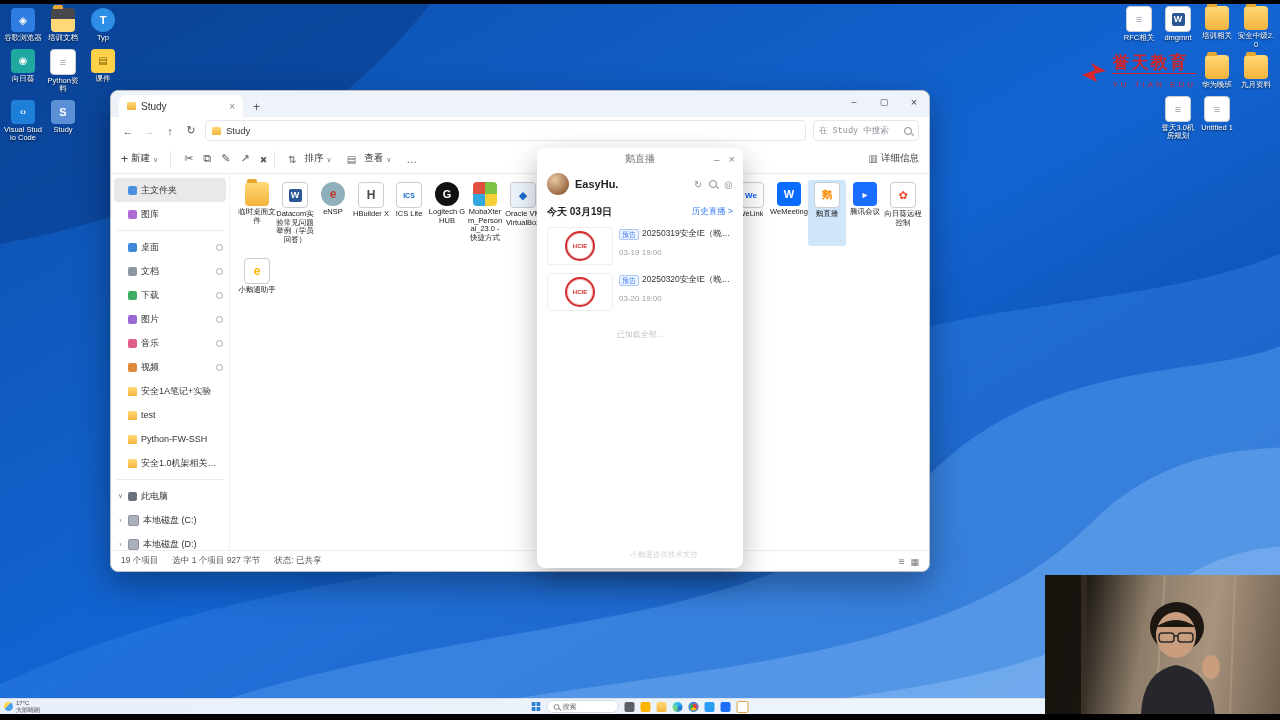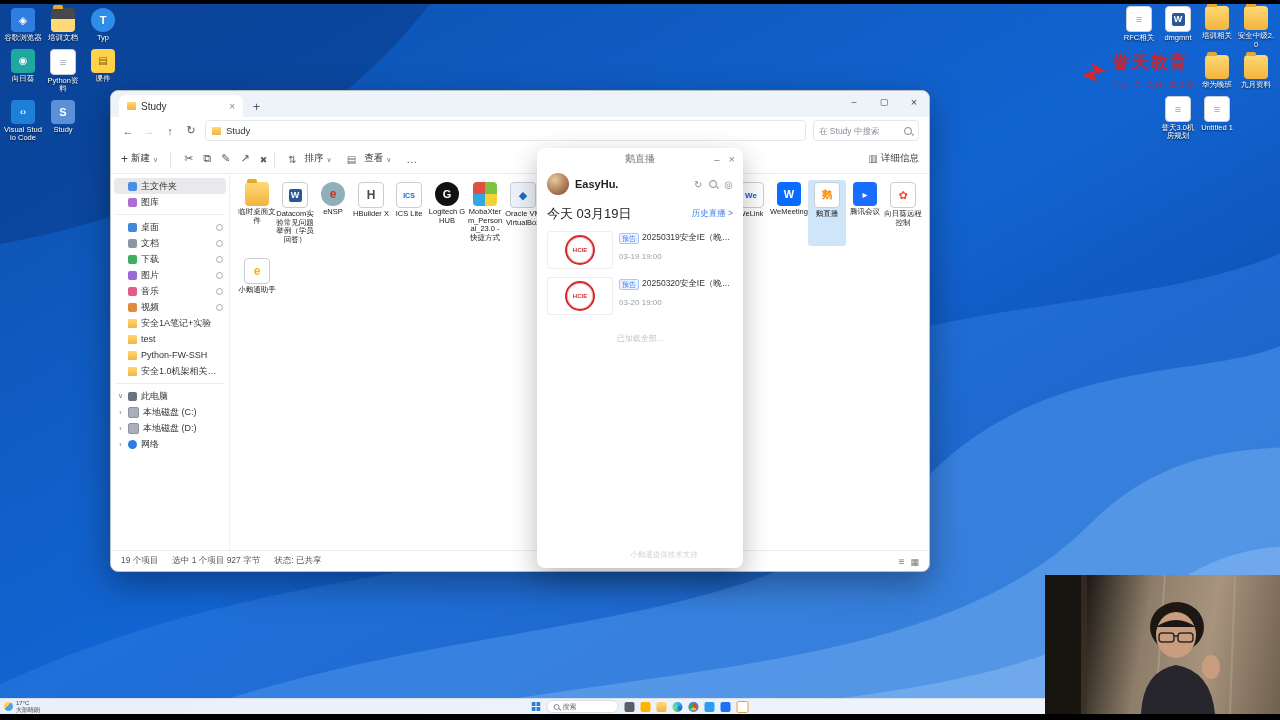--- a/index.html
+++ b/index.html
@@ -71,42 +71,42 @@
 
   .nav{height:27px;display:flex;align-items:center;background:#fff;gap:7px;padding:0 10px;flex:0 0 auto;}
   .narr{font-size:11px;color:#555;width:14px;text-align:center;}
   .narr.dis{color:#c3c6cb;}
   .g-back::before{content:"←";} .g-fwd::before{content:"→";} .g-up::before{content:"↑";} .g-refresh::before{content:"↻";}
   .crumb{flex:1;height:19px;border:1px solid #e4e7ec;background:#fff;border-radius:4px;display:flex;
          align-items:center;gap:5px;padding:0 6px;font-size:9.5px;color:#333;}
   .crumb .si{width:9px;height:8px;}
   .searchbox{width:104px;height:19px;border:1px solid #e4e7ec;border-radius:4px;position:relative;display:flex;align-items:center;}
   .searchbox input{border:0;outline:0;width:100%;height:100%;font-size:8.5px;color:#333;padding:0 15px 0 5px;
-         font-family:Liberation Sans, sans-serif;background:transparent;}
+         font-family:Liberation Mono, monospace;background:transparent;}
   .searchbox input::placeholder{color:#8b9097;}
   .mag{display:inline-block;width:6px;height:6px;border:1px solid #888;border-radius:50%;position:relative;flex:0 0 auto;}
   .mag::after{content:"";position:absolute;width:3px;height:1px;background:#888;right:-3px;bottom:-1px;transform:rotate(45deg);}
   .searchbox .mag{position:absolute;right:6px;}
 
   .cmd{height:29px;display:flex;align-items:center;padding:0 10px;background:#fff;border-bottom:1px solid #ececec;
        font-size:9.5px;color:#333;flex:0 0 auto;}
   .cmd-item{display:flex;align-items:center;gap:3px;margin-right:10px;}
   .chev::before{content:"∨";font-size:7px;color:#777;}
   .g-plus::before{content:"+";font-size:12px;color:#444;}
   .sep{width:1px;height:16px;background:#e2e4e8;margin:0 8px 0 2px;}
   .cicon{font-size:11px;color:#5a5f66;margin:0 5px;}
   .g-cut::before{content:"✂";} .g-copy::before{content:"⧉";} .g-rename::before{content:"✎";}
   .g-share::before{content:"↗";} .g-del::before{content:"✖";font-size:9px;}
   .g-sort::before{content:"⇅";font-size:10px;} .g-view::before{content:"▤";font-size:10px;}
   .g-more::before{content:"…";} .g-details::before{content:"▥";font-size:10px;color:#5a5f66;}
   .cmd-right{margin-left:auto;display:flex;align-items:center;gap:4px;}
 
   .bodyrow{flex:1;display:flex;min-height:0;}
   .sidebar{width:112px;padding:4px 3px;overflow:hidden;border-right:1px solid #f1f1f1;}
-  .snav{height:16px;display:flex;align-items:center;gap:4px;padding:0 3px;border-radius:4px;font-size:9px;color:#333;
+  .snav{height:24px;display:flex;align-items:center;gap:4px;padding:0 3px;border-radius:4px;font-size:9px;color:#333;
         white-space:nowrap;overflow:hidden;}
   .snav.sel{background:#e9e9ec;}
   .chevron{width:7px;font-size:7px;color:#777;text-align:center;flex:0 0 auto;}
   .si{width:9px;height:9px;border-radius:2px;flex:0 0 auto;position:relative;}
   .si.home{background:#4a8fe2;} .si.gallery{background:#b06ad4;}
   .si.desktop{background:#3f87d8;} .si.docs{background:#8d96a3;}
   .si.downloads{background:#3fae62;} .si.pictures{background:#9a6ad4;}
   .si.music{background:#e05c8a;} .si.videos{background:#e08a3c;}
   .si.folder{background:linear-gradient(180deg,#ffd977,#f3b33c);border-radius:1px;}
   .si.pc{background:#6b7280;} .si.disk{background:#aab0b9;border:1px solid #8d939c;} .si.network{background:#2f7de1;border-radius:50%;}
@@ -137,21 +137,21 @@
   .p-name{font-size:11px;font-weight:bold;color:#222;}
   .p-uicons{margin-left:auto;display:flex;align-items:center;gap:7px;color:#8b8f95;font-size:10px;}
   .g-usr-refresh::before{content:"↻";} .g-usr-set::before{content:"◎";}
   .p-actions{display:flex;gap:8px;padding:6px 10px 4px;flex:0 0 auto;}
   .btn{height:22px;border-radius:4px;display:flex;align-items:center;justify-content:center;gap:3px;
        font-size:9.5px;color:#fff;cursor:default;}
   .btn-orange{flex:1.08;background:linear-gradient(90deg,#ffb24a,#ff8d1e);}
   .btn-blue{flex:1;background:#2f7bf7;}
   .g-return::before{content:"↩";} .g-cal::before{content:"▣";font-size:9px;}
   .p-sechead{display:flex;align-items:center;padding:8px 10px 4px;}
-  .p-date{font-size:13px;font-weight:normal;color:#222;text-align:center;}
+  .p-date{font-size:10px;font-weight:bold;color:#222;text-align:center;}
   .p-link{margin-left:auto;font-size:8.5px;color:#3a7cf7;}
   .entry{display:flex;gap:6px;padding:4px 10px;align-items:flex-start;}
   .thumb{width:64px;height:36px;border:1px solid #eee;border-radius:3px;display:flex;align-items:center;
          justify-content:center;background:#fff;flex:0 0 auto;}
   .crest{width:26px;height:26px;border:2px solid #d22c2c;border-radius:50%;display:flex;align-items:center;
          justify-content:center;color:#d22c2c;font-size:6px;font-weight:bold;background:#fff;box-shadow:0 0 0 1px #f3c8c8 inset;}
   .einfo{flex:1;min-width:0;padding-top:1px;}
   .etop{display:flex;align-items:center;gap:3px;min-width:0;}
   .badge{font-size:7px;color:#3a7cf7;border:1px solid #a9c7fb;background:#eef4ff;border-radius:2px;
          padding:0 2px;line-height:9px;flex:0 0 auto;}

